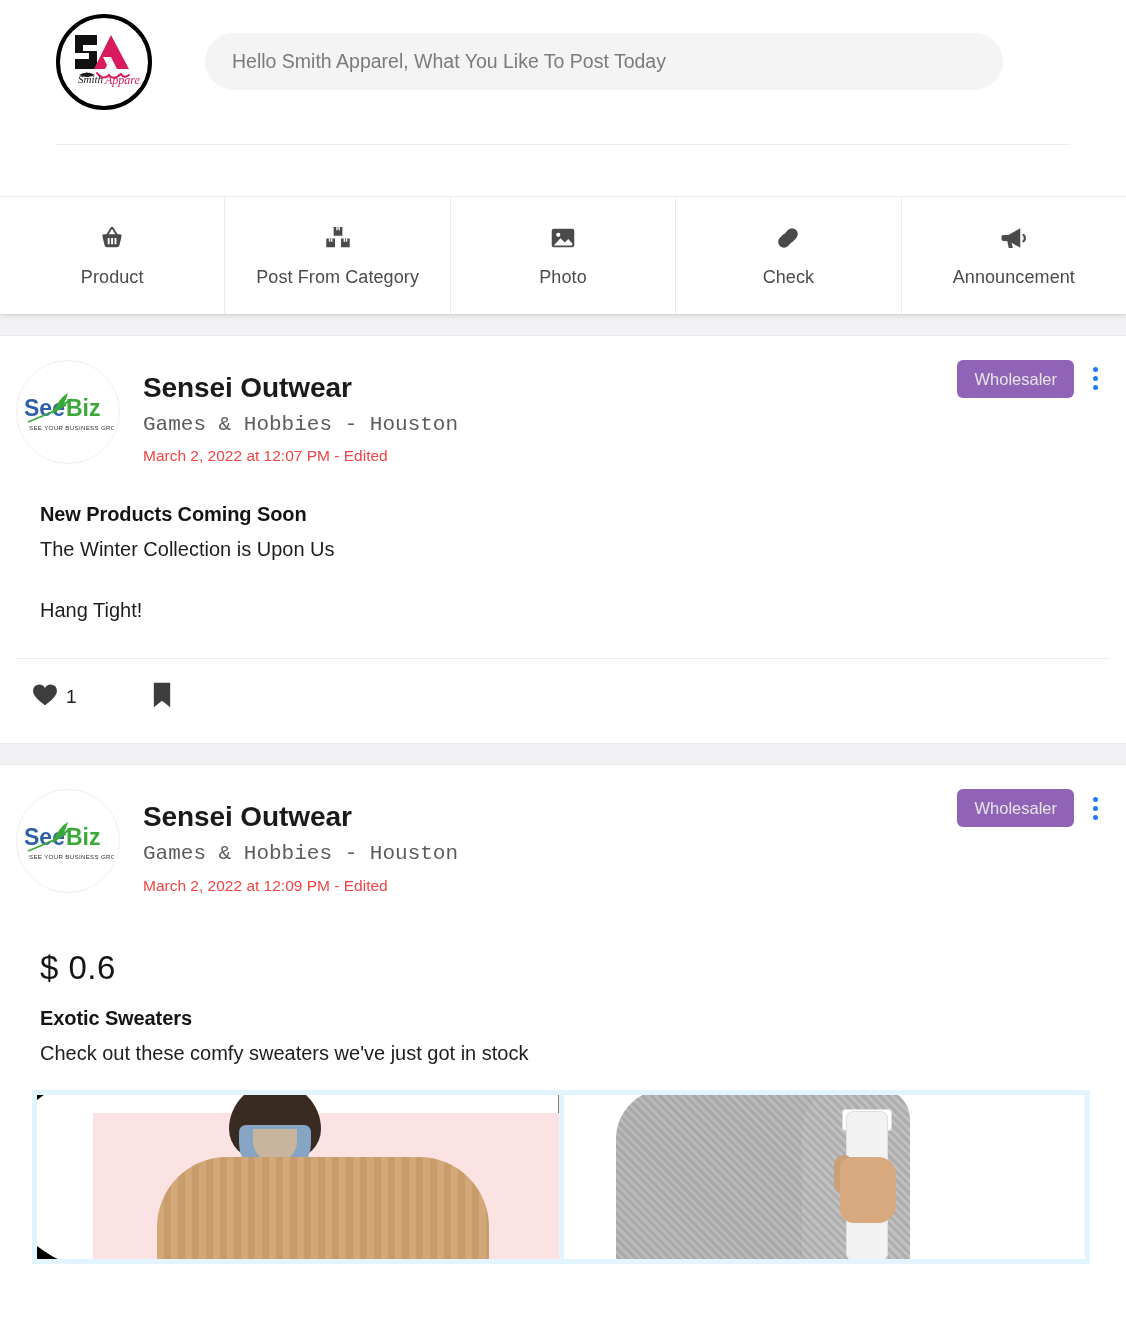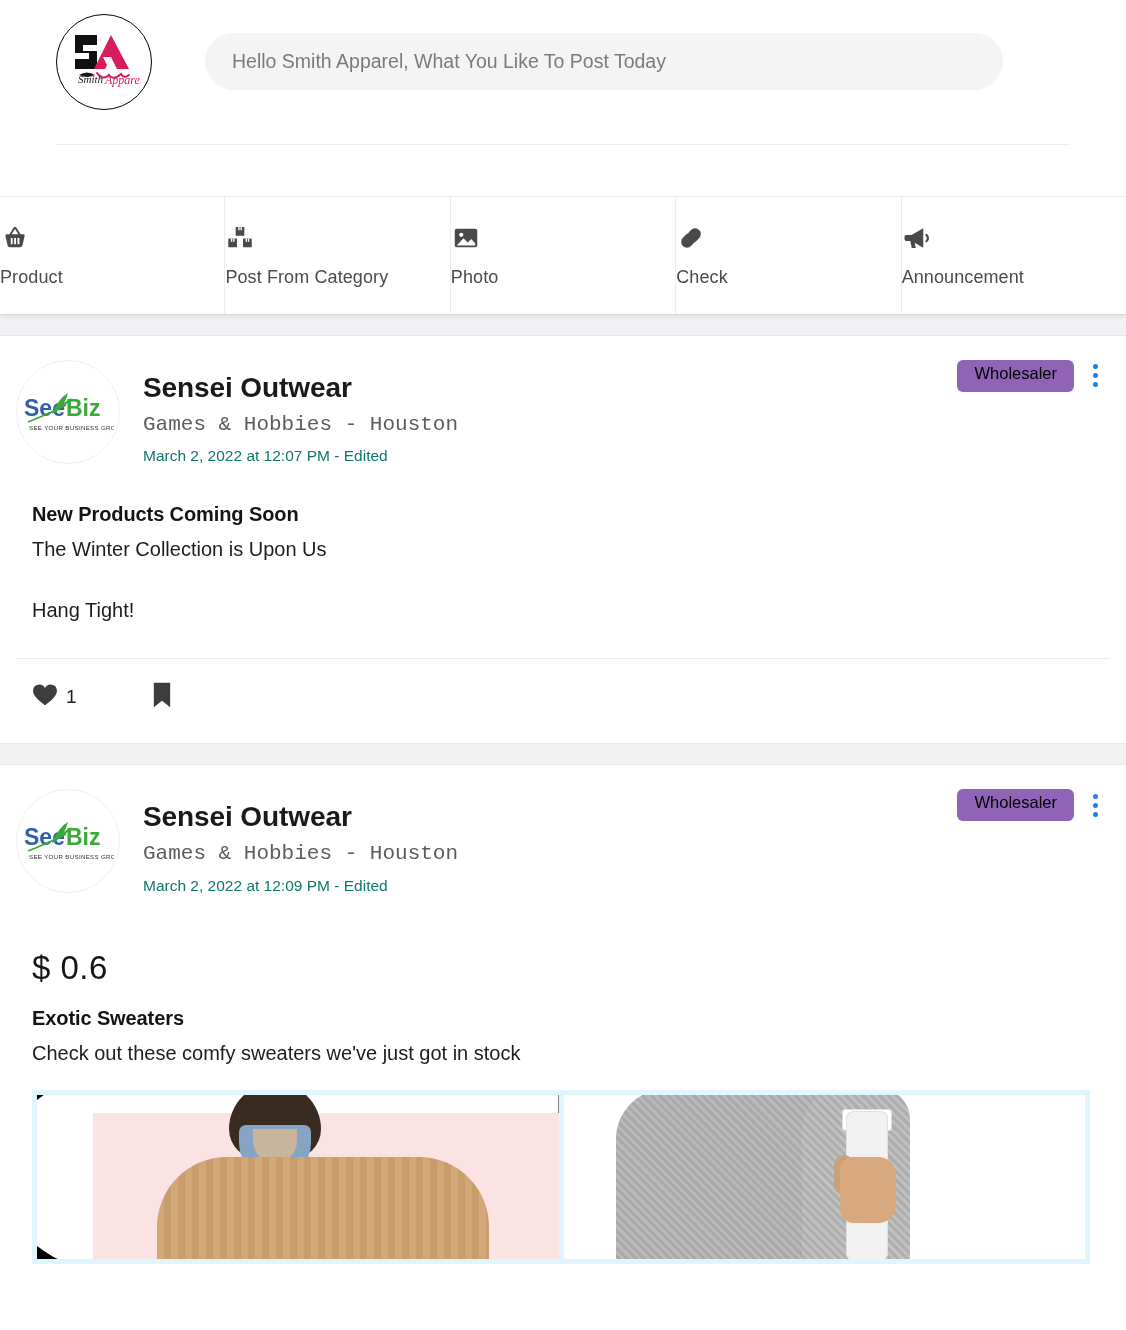--- a/index.html
+++ b/index.html
@@ -20,21 +20,21 @@
   }
   .composer-top {
     display: flex;
     align-items: flex-start;
     padding: 10px 56px 0 56px;
     height: 139px;
   }
   .avatar-ring {
     width: 96px; height: 96px;
     border-radius: 50%;
-    border: 1px solid #000000;
+    border: 4px solid #000000;
     background: #fff;
     display: flex; align-items: center; justify-content: center;
     flex: 0 0 96px;
     margin-top: 4px;
     overflow: hidden;
   }
   .sa-logo { width: 74px; height: 66px; display:block; }
 
   .composer-input {
     flex: 1;
@@ -63,21 +63,21 @@
     display: flex;
     border-top: 1px solid #ececec;
     margin-top: 51px;
     height: 118px;
   }
   .action-cell {
     flex: 1;
     border-right: 1px solid #ececec;
     display: flex;
     flex-direction: column;
-    align-items: flex-start;
+    align-items: center;
     justify-content: center;
     gap: 14px;
     cursor: pointer;
     background: #fff;
   }
   .action-cell:last-child { border-right: none; }
   .action-cell svg { display: block; fill: #4a4a4a; }
   .action-label {
     font-size: 18px;
     color: #4b4b4b;
@@ -123,49 +123,49 @@
   }
   .post-sub {
     font-size: 21px;
     color: #5c5c5c;
     line-height: 1.45;
     margin-top: 1px;
     font-family: Liberation Mono, monospace;
   }
   .post-time {
     font-size: 15.5px;
-    color: #0f766e;
+    color: #ef4444;
     margin-top: 7px;
   }
 
   .post-badge-wrap {
     display: flex;
     align-items: center;
     gap: 13px;
     position: absolute;
     right: 22px;
     top: 24px;
   }
   .badge {
     background: #9163b7;
-    color: #000000;
+    color: #e5e5e5;
     font-size: 16.5px;
     border-radius: 6px;
-    padding: 5px 17px 10px 17px;
+    padding: 11px 17px 10px 17px;
     line-height: 1;
     white-space: nowrap;
     cursor: pointer;
   }
   .kebab {
     display: flex; flex-direction: column; gap: 4px;
     cursor: pointer; padding: 4px 6px;
   }
   .kebab i { width: 5px; height: 5px; border-radius: 50%; background: #1d7ef5; display:block; }
 
-  .post-body { padding: 0 30px 0 32px; }
+  .post-body { padding: 0 30px 0 40px; }
   .post-title {
     font-size: 20px; font-weight: bold; color: #141414;
     margin-top: 38px; letter-spacing: -.1px;
   }
   .post-text {
     font-size: 20px; color: #1d1d1d; margin-top: 9px; line-height: 1.45;
   }
   .post-text.spaced { margin-top: 32px; }
 
   .post-footer-divider { height: 1px; background: #ececec; margin: 33px 16px 0 16px; }

